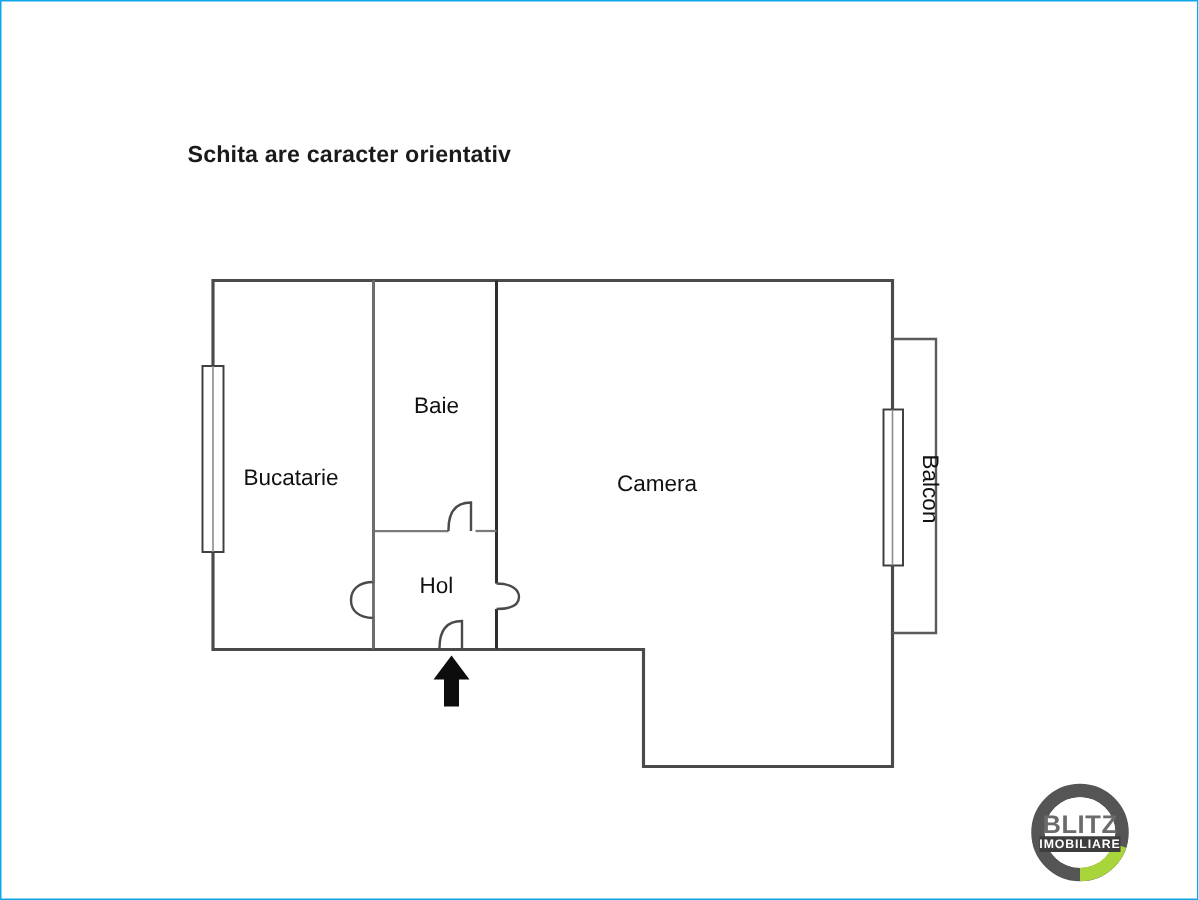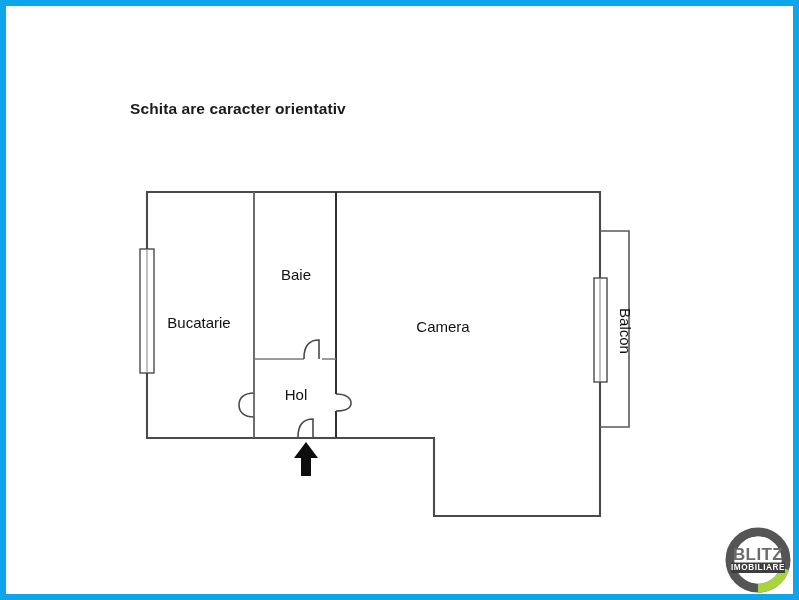--- a/index.html
+++ b/index.html
@@ -8,21 +8,21 @@
     background: #ffffff;
   }
   body {
     font-family: "Liberation Sans", sans-serif;
   }
   #canvas {
     position: relative;
     width: 799px;
     height: 600px;
     background: #ffffff;
-    border: 6px solid #0ea5e9;
+    border: 1px solid #0ea5e9;
     box-sizing: border-box;
     overflow: hidden;
   }
   #plan-title {
     position: absolute;
     left: 124px;
     top: 94px;
     font-size: 15.5px;
     font-weight: 600;
     color: #1a1a1a;
@@ -83,21 +83,21 @@
     stroke-width: 1.6;
   }
   .entry-arrow {
     fill: #0d0d0d;
     stroke: none;
   }
 
   
   #logo {
     position: absolute;
-    left: 712px;
+    left: 679px;
     top: 518px;
     width: 80px;
     height: 76px;
   }
   #logo-svg { width: 80px; height: 76px; display: block; }
   .logo-text-blitz {
     font-family: "Liberation Sans", sans-serif;
     font-weight: 700;
     font-size: 17px;
     fill: #6b6b6b;

